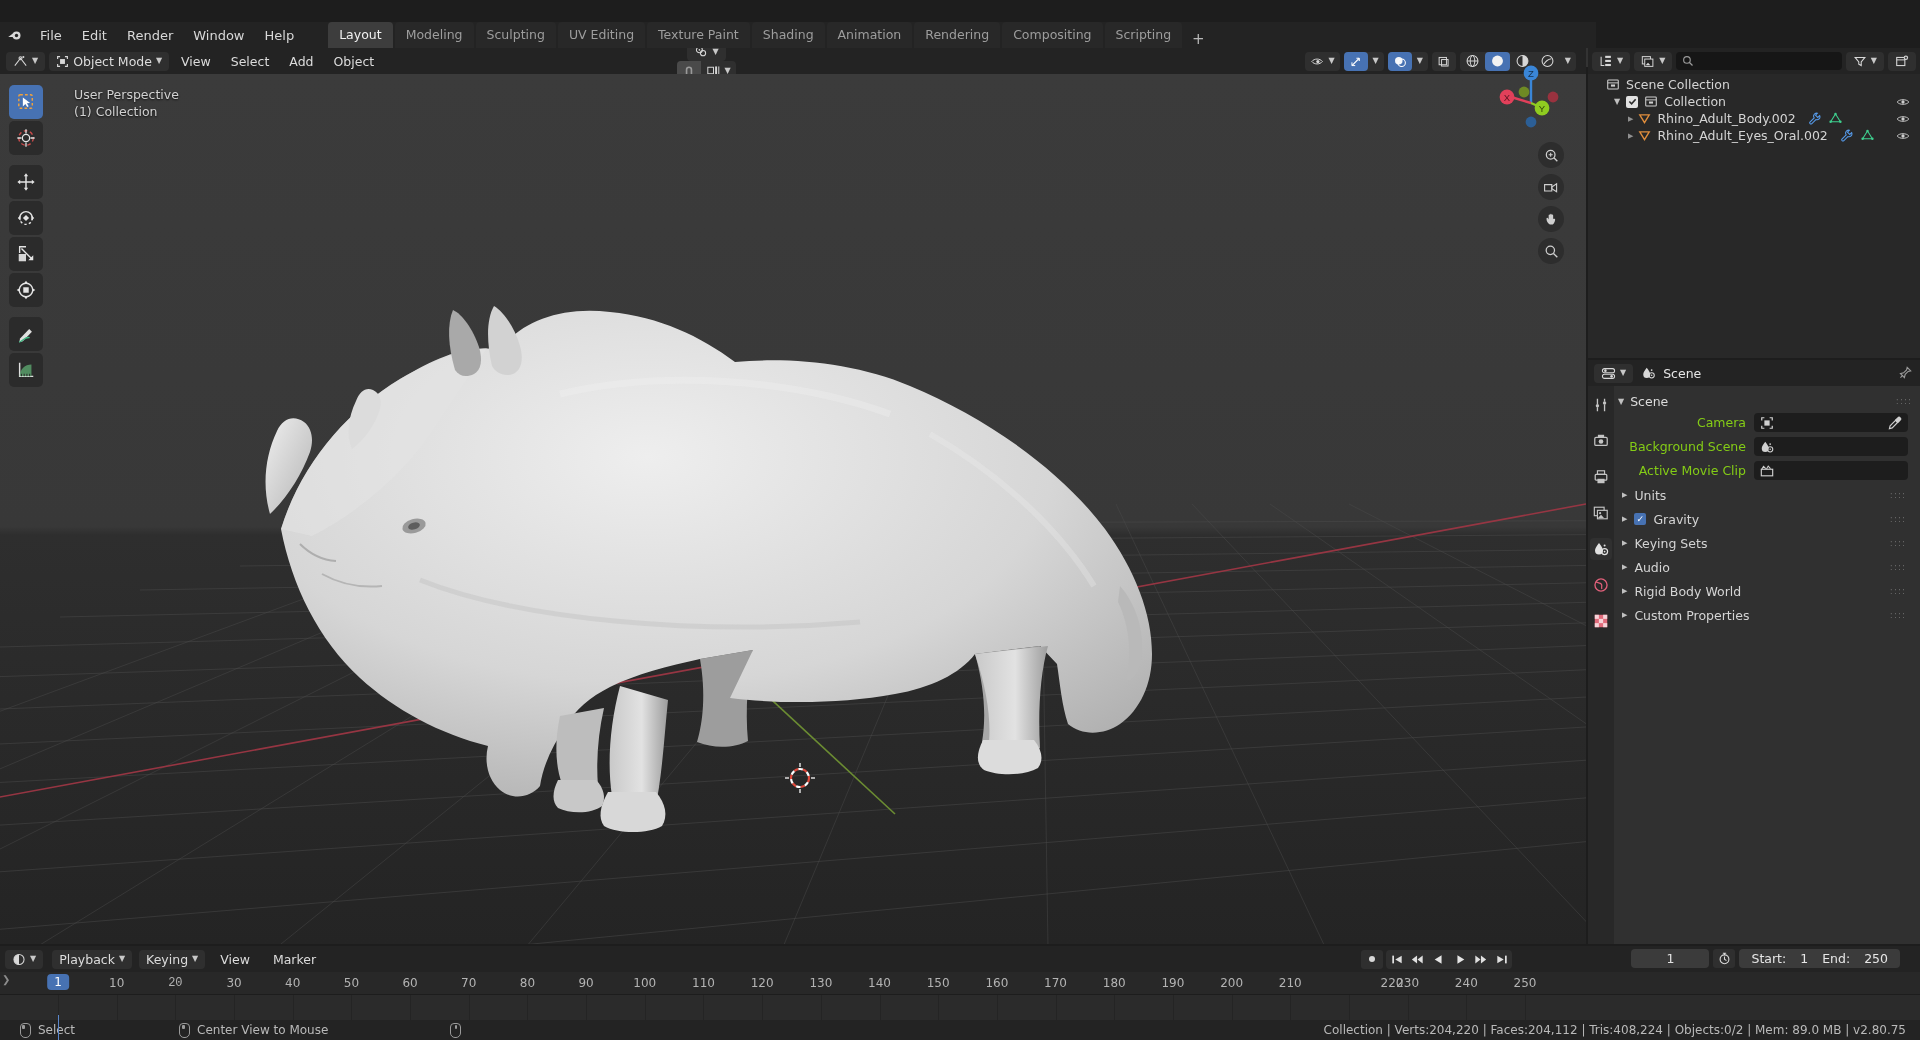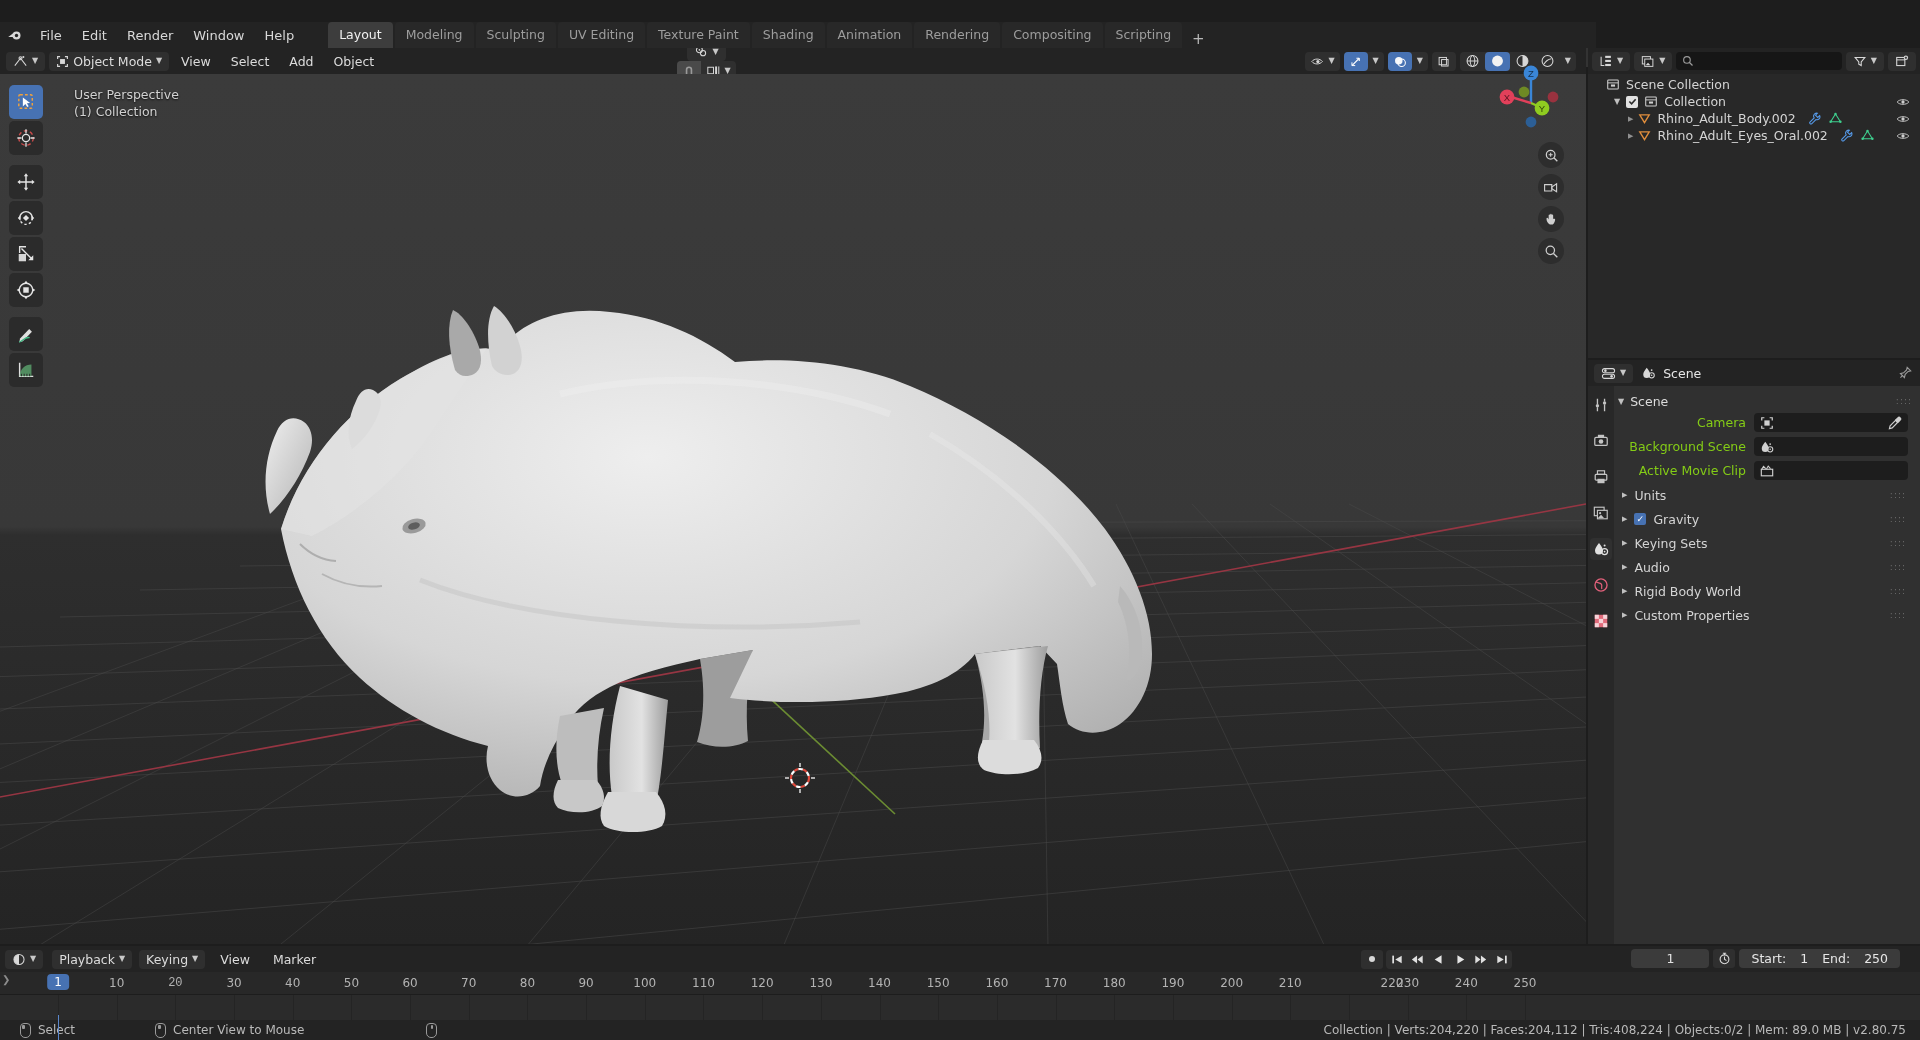--- a/index.html
+++ b/index.html
@@ -1032,21 +1032,21 @@
     <div style="position:absolute;left:2px;top:28px;color:#8c8c8c;font-size:10px">❯</div>
   </div>
 
   <div class="statusbar">
     <div class="sb-item">
       <span class="mouse">
           <i></i>
         </span>
       <span>Select</span>
     </div>
-    <div class="sb-item" style="margin-left:80px">
+    <div class="sb-item" style="margin-left:104px">
       <span class="mouse mid">
           <i></i>
         </span>
       <span>Center View to Mouse</span>
     </div>
     <div class="sb-item" style="margin-left:122px">
       <span class="mouse right">
           <i></i>
         </span>
       <span></span>

